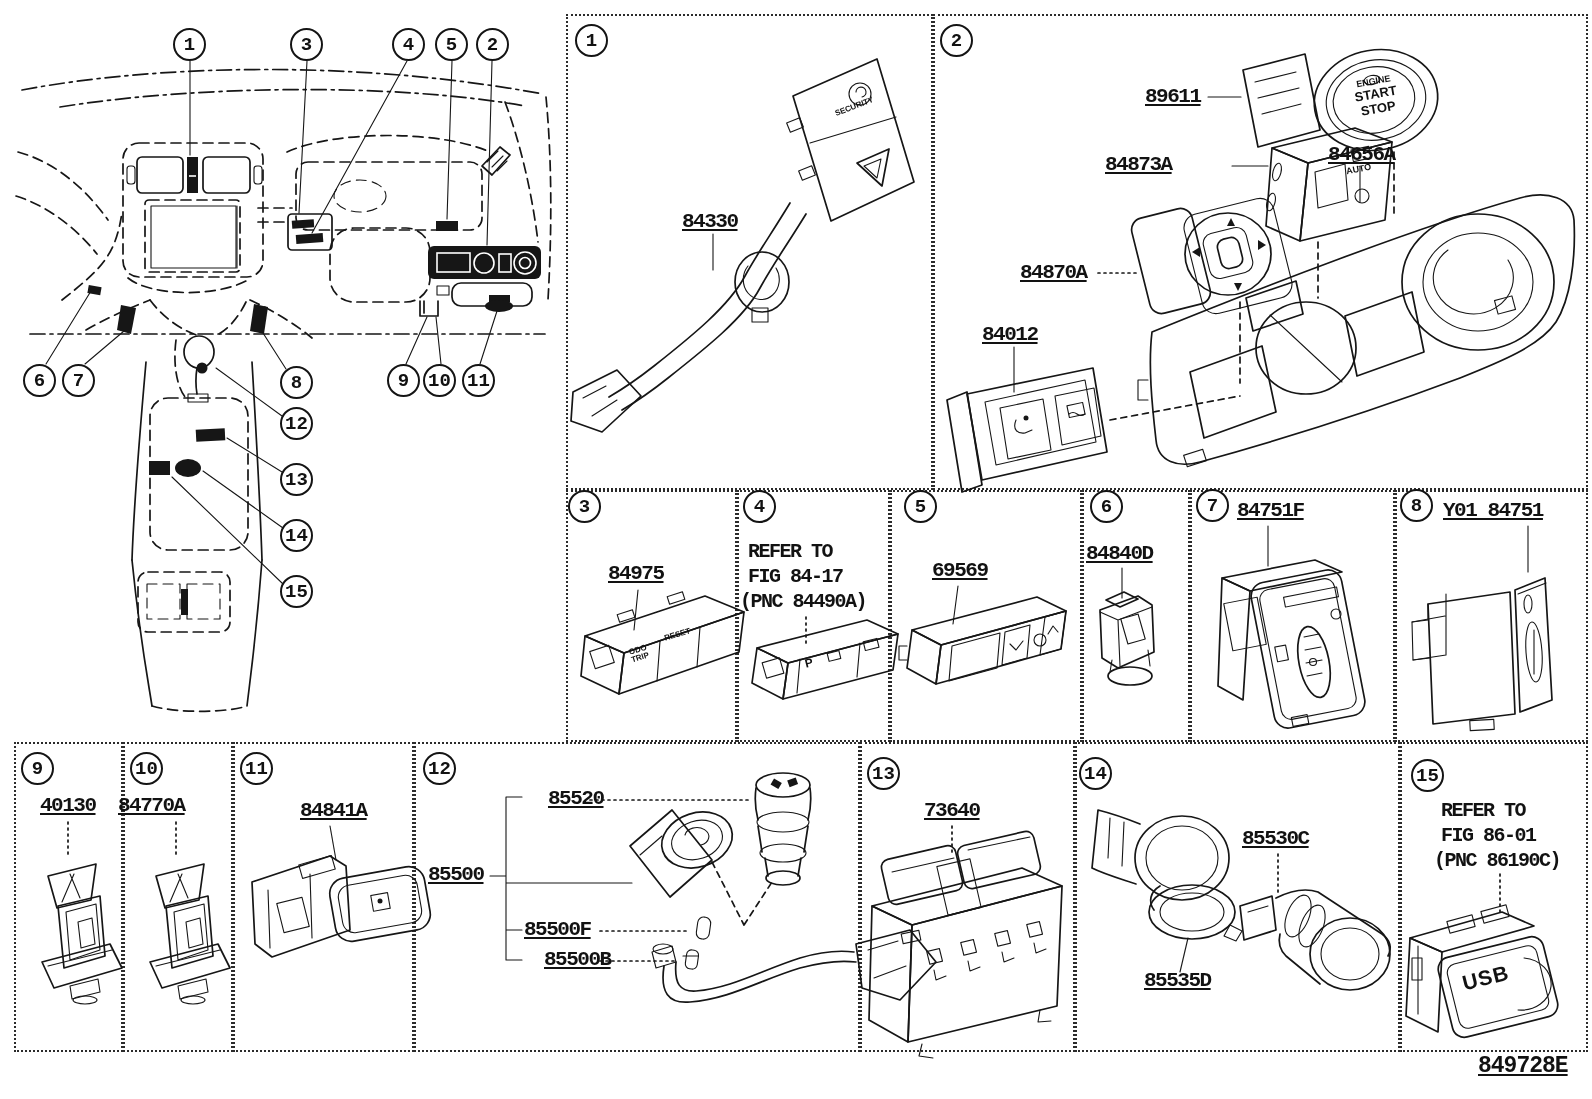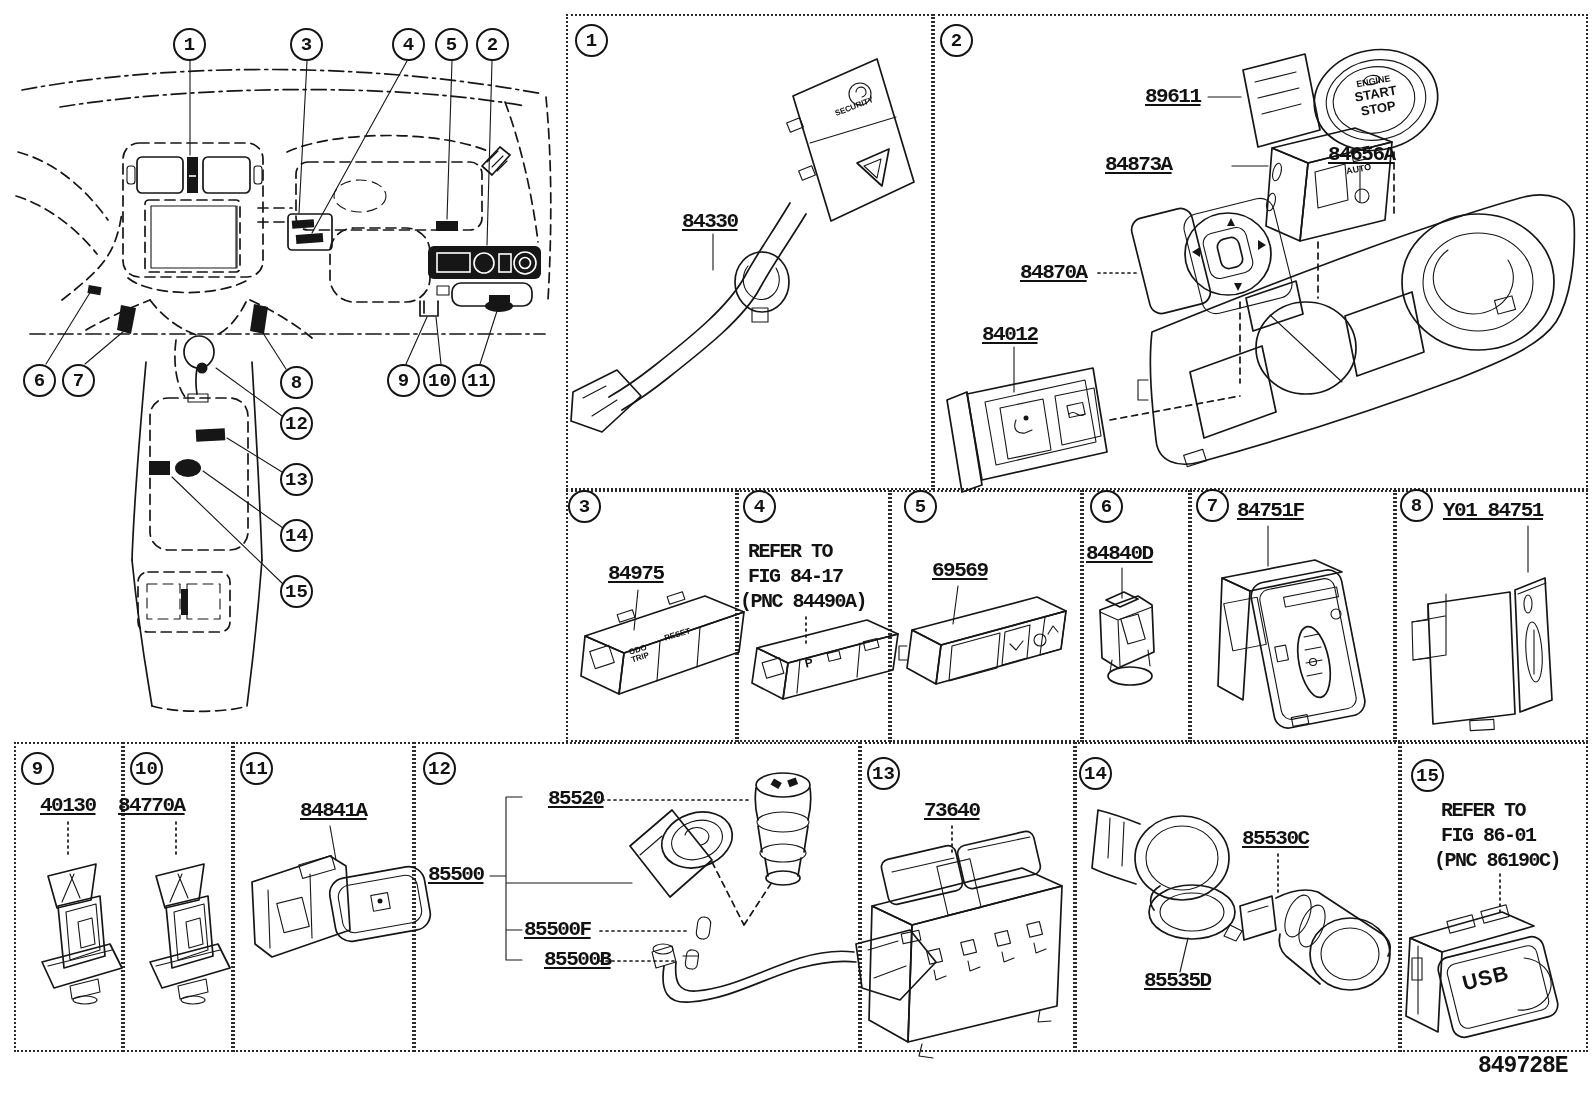--- a/index.html
+++ b/index.html
@@ -16,21 +16,21 @@
   .fl{fill:#161616;stroke:none}
   .wh{fill:none;stroke:#fff;stroke-width:1.6}
   .bubble{position:absolute;width:33px;height:33px;border:2.5px solid #141414;border-radius:50%;
           display:flex;align-items:center;justify-content:center;background:#fff;
           font:700 19px "Liberation Mono",monospace;box-sizing:border-box;z-index:5;}
   .plabel{position:absolute;font:700 21px "Liberation Mono",monospace;letter-spacing:-1.5px;
           white-space:pre;z-index:4;text-decoration:underline;}
   .note{position:absolute;font:700 20px "Liberation Mono",monospace;letter-spacing:-1.5px;
         white-space:pre;z-index:4;}
   .tiny{position:absolute;font:700 8px "Liberation Sans",sans-serif;z-index:4;}
-  .footer{position:absolute;font:700 23px "Liberation Mono",monospace;letter-spacing:-1px;z-index:4;}
+  .footer{position:absolute;font:700 23px "Liberation Mono",monospace;letter-spacing:-1px;z-index:4;text-decoration:underline;}
 </style>
 </head>
 <body>
 
 <div id="canvas">
 
   <div class="panel" style="left:566px;top:14px;width:367px;height:476px;"></div>
   <div class="panel" style="left:933px;top:14px;width:655px;height:476px;"></div>
   <div class="panel" style="left:566px;top:490px;width:171px;height:252px;"></div>
   <div class="panel" style="left:737px;top:490px;width:153px;height:252px;"></div>

